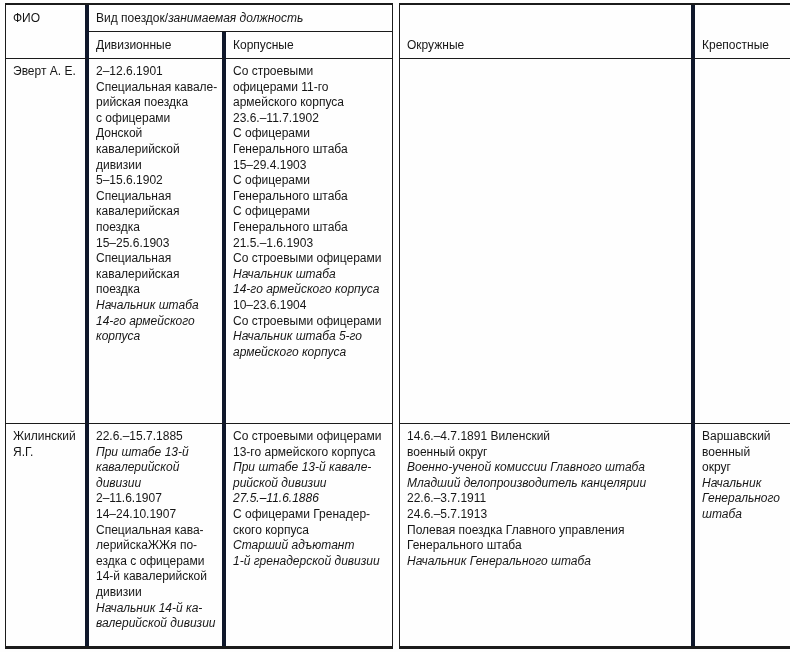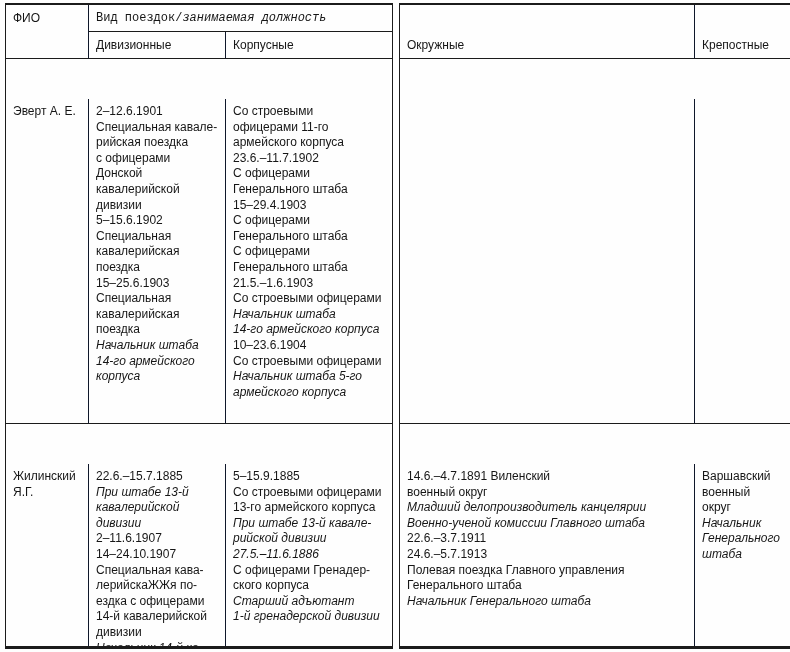--- a/index.html
+++ b/index.html
@@ -30,31 +30,31 @@
   .tbl.right { left: 399px; width: 436px; grid-template-columns: 295px 1fr;      grid-template-rows: 54px 365px 1fr; }
 
   .cell {
     font-size: 12px;
     line-height: 15.6px;
     overflow: hidden;
   }
   .cell.h  { padding: 6px 6px 0 7px; }
   .cell.h2 { padding: 6px 6px 0 7px; }
   .cell.hr { padding: 33px 6px 0 7px; }
-  .cell.b  { padding: 5px 5px 16px 7px; margin-top: 40px; }
+  .cell.b  { padding: 5px 5px 16px 7px; }
 
-  .br { border-right: 1px solid #0f172a; }
+  .br { border-right: 4px solid #0f172a; }
   .bb { border-bottom: 1px solid #1b1b1b; }
 
   .ln { white-space: nowrap; }
   .it { font-style: italic; }
 
   
   .fio   { grid-area: 1 / 1 / 3 / 2; }
-  .trips { grid-area: 1 / 2 / 2 / 4; font-family: Liberation Mono, monospace; }
+  .trips { grid-area: 1 / 2 / 2 / 4; }
   .divh  { grid-area: 2 / 2 / 3 / 3; }
   .corph { grid-area: 2 / 3 / 3 / 4; }
   .r1c1  { grid-area: 3 / 1 / 4 / 2; }
   .r1c2  { grid-area: 3 / 2 / 4 / 3; }
   .r1c3  { grid-area: 3 / 3 / 4 / 4; }
   .r2c1  { grid-area: 4 / 1 / 5 / 2; }
   .r2c2  { grid-area: 4 / 2 / 5 / 3; }
   .r2c3  { grid-area: 4 / 3 / 5 / 4; }
 
   
@@ -134,21 +134,20 @@
         <div class="ln">14–24.10.1907</div>
         <div class="ln">Специальная кава-</div>
         <div class="ln">лерийскаЖЖя по-</div>
         <div class="ln">ездка с офицерами</div>
         <div class="ln">14-й кавалерийской</div>
         <div class="ln">дивизии</div>
         <div class="ln it">Начальник 14-й ка-</div>
         <div class="ln it">валерийской дивизии</div>
       </div>
     <div class="cell b r2c3">
-        <div class="ln">5–15.9.1885</div>
         <div class="ln">Со строевыми офицерами</div>
         <div class="ln">13-го армейского корпуса</div>
         <div class="ln it">При штабе 13-й кавале-</div>
         <div class="ln it">рийской дивизии</div>
         <div class="ln it">27.5.–11.6.1886</div>
         <div class="ln">С офицерами Гренадер-</div>
         <div class="ln">ского корпуса</div>
         <div class="ln it">Старший адъютант</div>
         <div class="ln it">1-й гренадерской дивизии</div>
       </div>
@@ -157,22 +156,22 @@
   <div class="tbl right">
     <div class="cell hr disth br bb">Окружные</div>
     <div class="cell hr forth bb">Крепостные</div>
 
     <div class="cell b rr1c1 br bb"></div>
     <div class="cell b rr1c2 bb"></div>
 
     <div class="cell b rr2c1 br">
         <div class="ln">14.6.–4.7.1891 Виленский</div>
         <div class="ln">военный округ</div>
+        <div class="ln it">Военно-ученой комиссии Главного штаба</div>
         <div class="ln it">Младший делопроизводитель канцелярии</div>
-        <div class="ln it">Военно-ученой комиссии Главного штаба</div>
         <div class="ln">22.6.–3.7.1911</div>
         <div class="ln">24.6.–5.7.1913</div>
         <div class="ln">Полевая поездка Главного управления</div>
         <div class="ln">Генерального штаба</div>
         <div class="ln it">Начальник Генерального штаба</div>
       </div>
     <div class="cell b rr2c2">
         <div class="ln">Варшавский</div>
         <div class="ln">военный</div>
         <div class="ln">округ</div>

